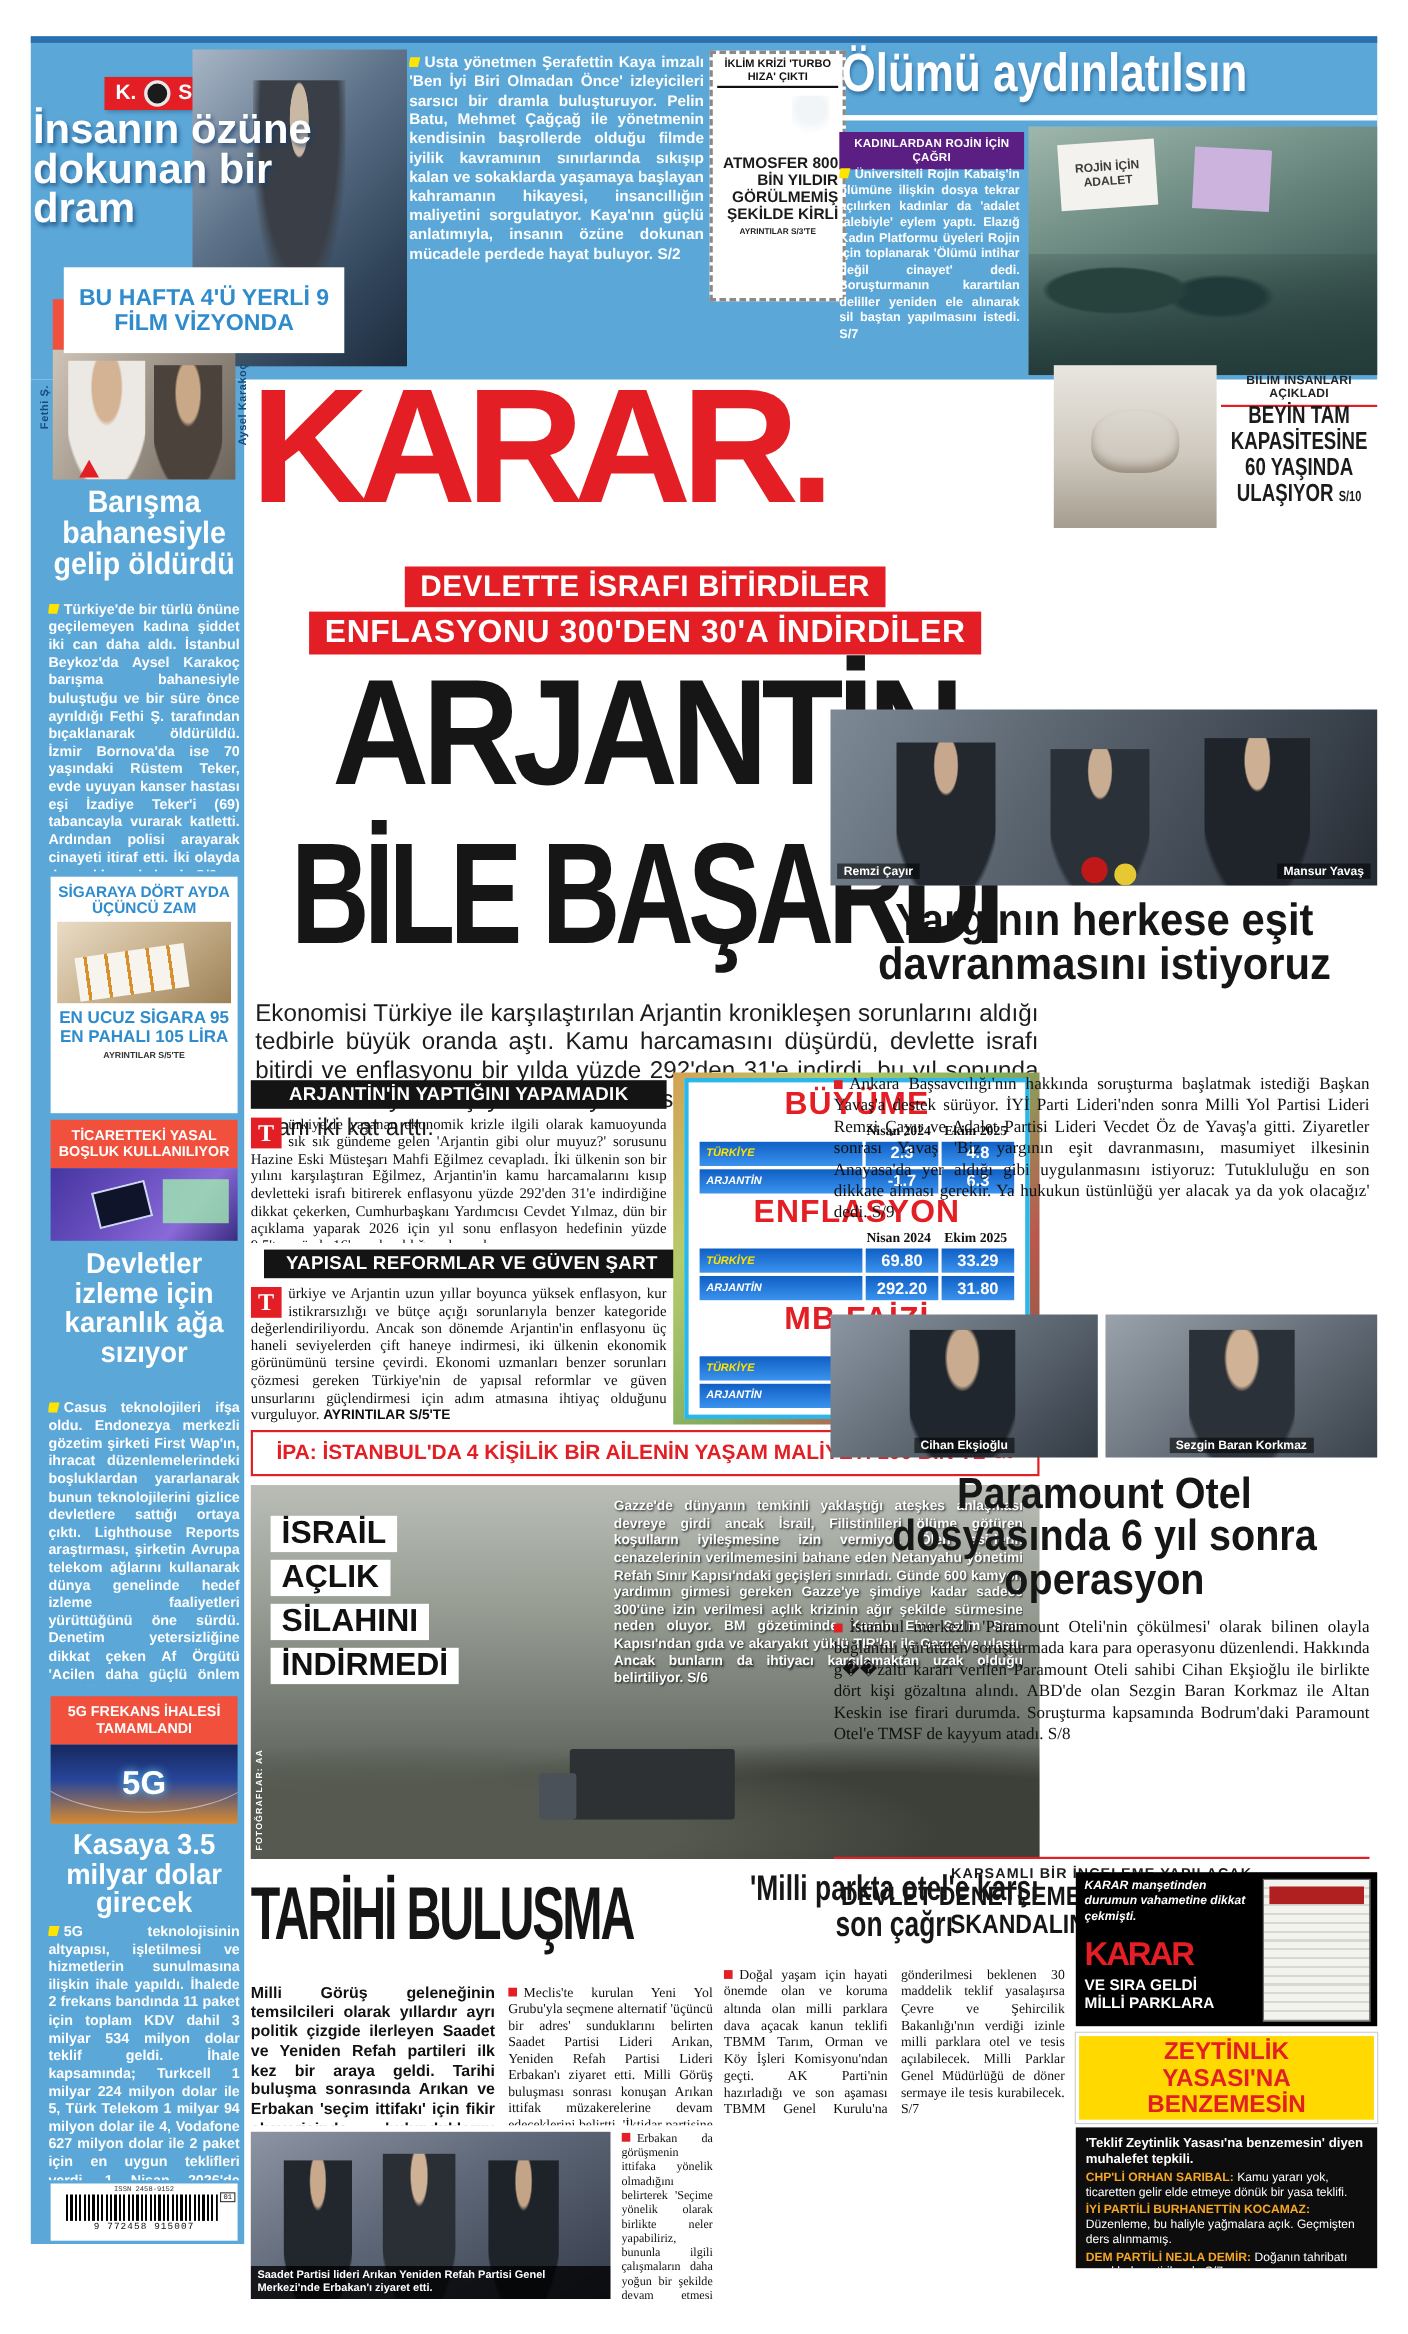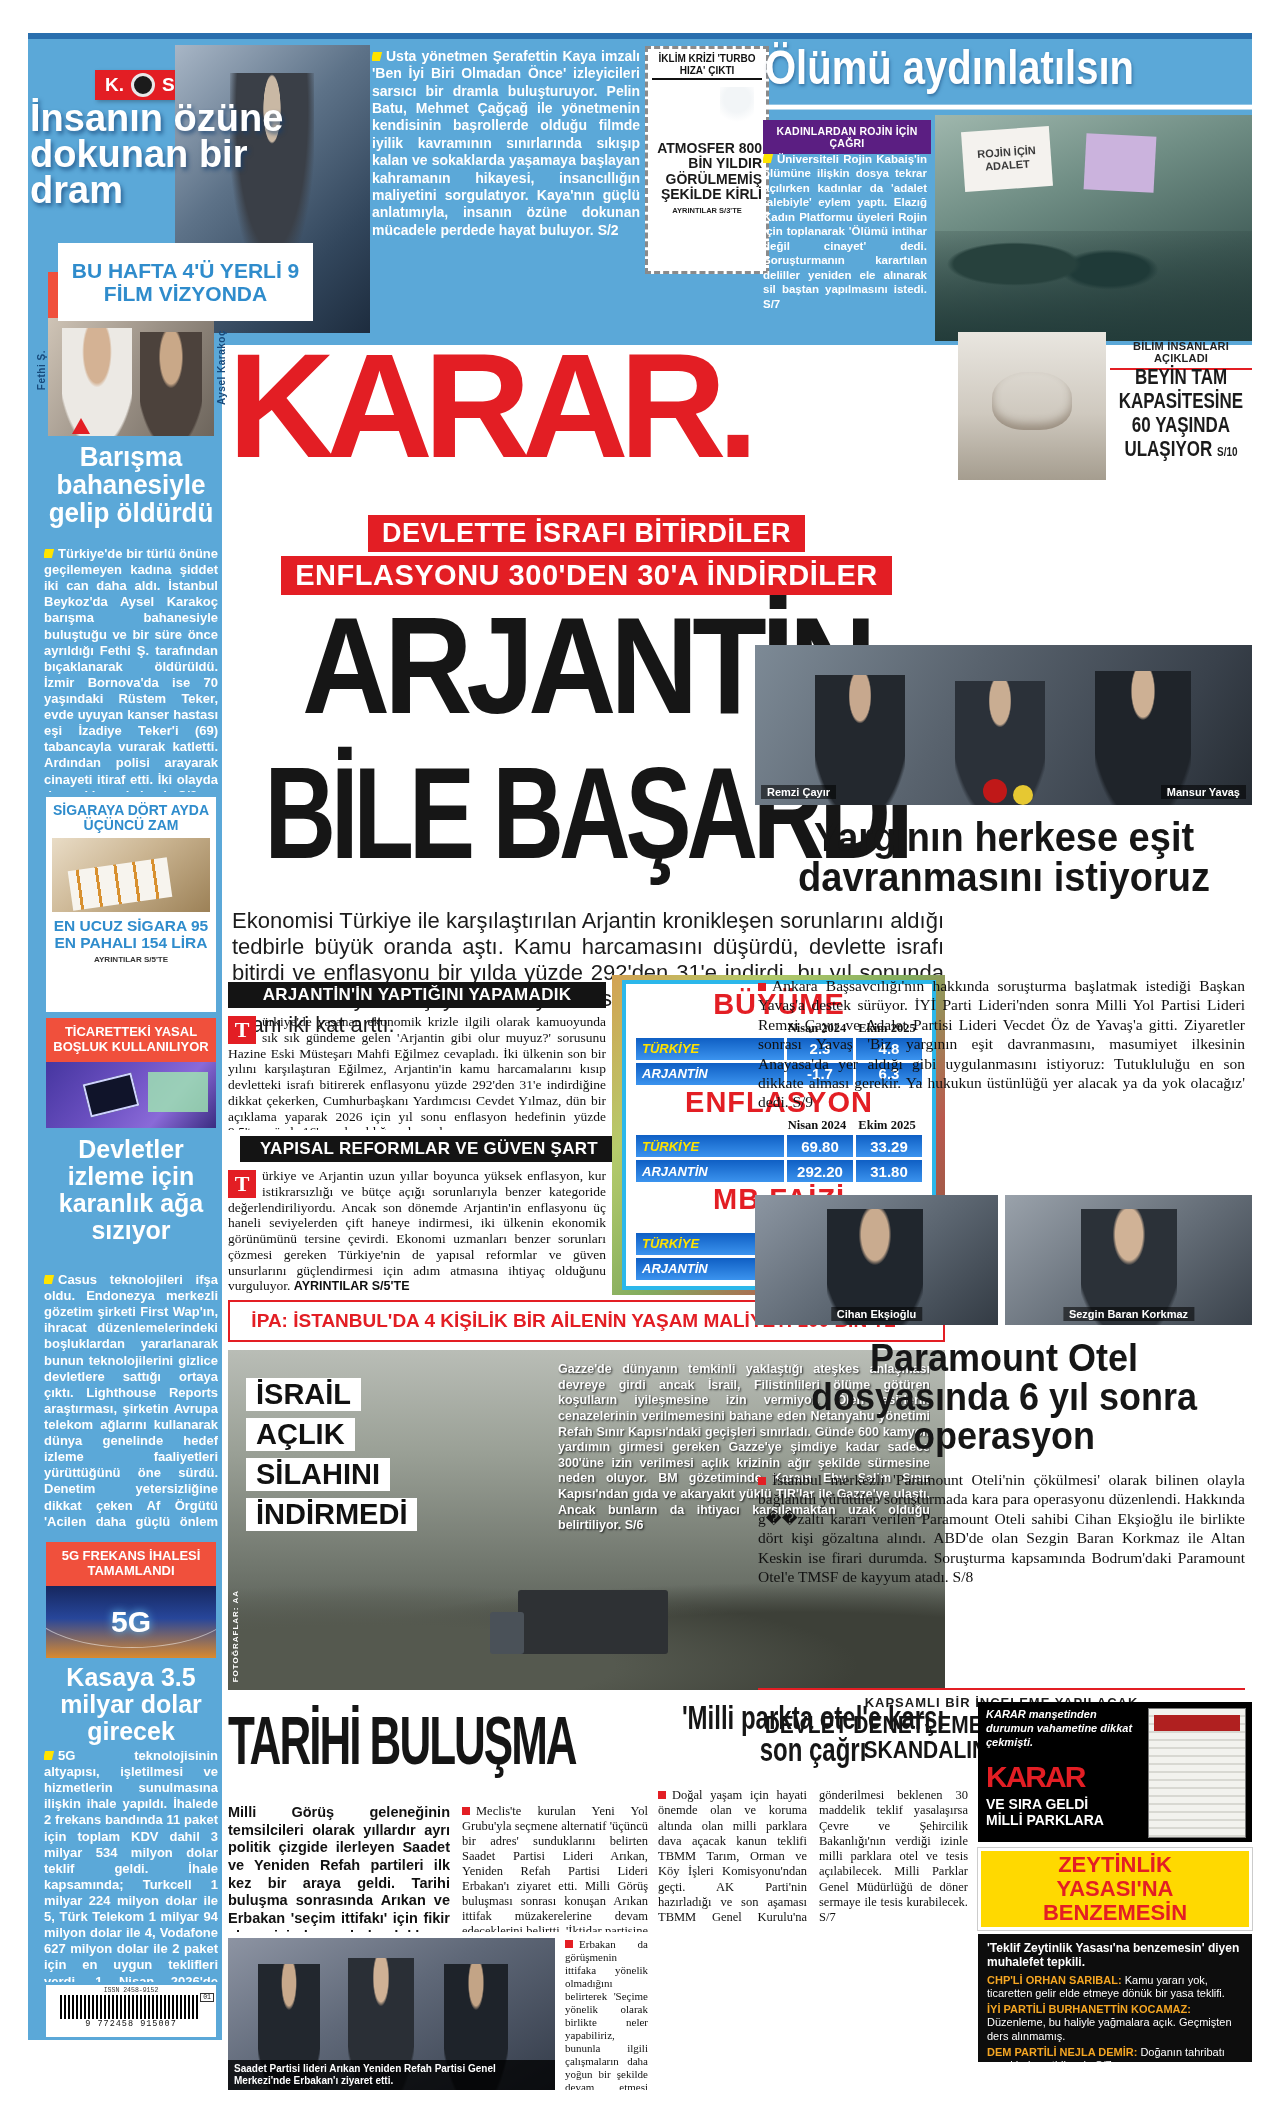--- a/index.html
+++ b/index.html
@@ -23,21 +23,21 @@
     padding:1px 6px;white-space:nowrap;}
   .vlabel{position:absolute;writing-mode:vertical-rl;transform:rotate(180deg);
     font-size:10px;font-weight:900;color:#174a7c;letter-spacing:.5px;}
   
   .ec-title{color:#e31e24;font-weight:900;font-size:29px;text-align:center;letter-spacing:1px;line-height:1.02;margin-top:2px;}
   .ec-head{display:flex;justify-content:flex-end;font-family:"Liberation Serif",serif;
     font-size:12.5px;font-weight:bold;color:#111;margin:1px 0 2px 0;}
   .ec-head span{width:70px;text-align:center;}
   .ec-row{display:flex;height:22px;margin-bottom:3px;gap:3px;}
   .ec-name{flex:1;background:linear-gradient(180deg,#0f5fc4,#3b93ee);color:#fff;font-weight:900;
-    font-style:italic;font-size:13px;display:flex;align-items:center;padding-left:6px;}
+    font-style:italic;font-size:10px;display:flex;align-items:center;padding-left:6px;}
   .ec-name.tky{color:#ffe200;}
   .ec-val{width:66px;background:linear-gradient(180deg,#0f5fc4,#3b93ee);color:#fff;font-weight:900;
     font-size:15px;display:flex;align-items:center;justify-content:center;}
   .dropcap{float:left;width:28px;height:28px;background:#e31e24;color:#fff;font-weight:900;
     font-size:22px;line-height:28px;text-align:center;margin:2px 6px 0 0;}
   .gstrip{display:table;background:#fff;color:#111;font-weight:900;font-size:29px;
     padding:2px 10px;margin-bottom:7px;line-height:1;}
   .subbar{background:#141414;color:#fff;font-weight:900;font-size:17px;display:flex;
     align-items:center;justify-content:center;letter-spacing:.3px;}
   .oppname{color:#f5a623;font-weight:900;}
@@ -285,21 +285,21 @@
   <span class="vlabel" style="left:36px;top:350px;">Fethi Ş.</span>
   <span class="vlabel" style="left:216px;top:330px;">Aysel Karakoç</span>
   <div class="abs whead cond" style="left:40px;top:442px;width:182px;font-size:26px;transform:scaleY(1.08);line-height:1.0;">Barışma bahanesiyle gelip öldürdü</div>
   <div class="abs wbody bullet-y" style="left:44px;top:546px;width:174px;height:246px;font-size:13px;overflow:hidden;">Türkiye'de bir türlü önüne geçilemeyen kadına şiddet iki can daha aldı. İstanbul Beykoz'da Aysel Karakoç barışma bahanesiyle buluştuğu ve bir süre önce ayrıldığı Fethi Ş. tarafından bıçaklanarak öldürüldü. İzmir Bornova'da ise 70 yaşındaki Rüstem Teker, evde uyuyan kanser hastası eşi İzadiye Teker'i (69) tabancayla vurarak katletti. Ardından polisi arayarak cinayeti itiraf etti. İki olayda da zanlılar yakalandı. S/3</div>
 
   <div class="abs" style="left:46px;top:797px;width:170px;height:215px;background:#fff;padding:6px;box-sizing:border-box;overflow:hidden;">
     <div style="color:#2f8ccc;font-weight:900;font-size:14px;text-align:center;line-height:1.1;">SİGARAYA DÖRT AYDA ÜÇÜNCÜ ZAM</div>
     <div style="margin-top:4px;height:74px;background:linear-gradient(140deg,#e9dcc6 0%,#cbb592 45%,#9c8157 100%);position:relative;overflow:hidden;">
       <div style="position:absolute;left:18px;top:26px;width:100px;height:40px;background:repeating-linear-gradient(90deg,#f7f4ee 0 8px,#d8902f 8px 11px,#f7f4ee 11px 19px);transform:rotate(-8deg);"></div>
     </div>
-    <div style="margin-top:5px;color:#2f8ccc;font-weight:900;font-size:15.5px;text-align:center;line-height:1.1;">EN UCUZ SİGARA 95 EN PAHALI 154 LİRA</div>
+    <div style="margin-top:5px;color:#2f8ccc;font-weight:900;font-size:15.5px;text-align:center;line-height:1.1;">EN UCUZ SİGARA 95 EN PAHALI 105 LİRA</div>
     <div style="margin-top:4px;color:#333;font-weight:900;font-size:8px;text-align:center;">AYRINTILAR S/5'TE</div>
   </div>
 
   <div class="abs badge-v" style="left:46px;top:1018px;width:170px;height:44px;font-size:13px;">TİCARETTEKİ YASAL BOŞLUK KULLANILIYOR</div>
   <div class="abs" style="left:46px;top:1062px;width:170px;height:66px;background:linear-gradient(130deg,#4636a0 0%,#6a4fc0 40%,#8a6ad8 70%,#3a2c80 100%);overflow:hidden;">
     <div style="position:absolute;right:8px;top:10px;width:60px;height:40px;background:#9fe8b0;opacity:.8;"></div>
     <div style="position:absolute;left:40px;top:16px;width:46px;height:30px;background:#10142a;transform:rotate(-14deg);border:2px solid #cfd4ff;"></div>
   </div>
   <div class="abs whead cond" style="left:40px;top:1136px;width:182px;font-size:25px;transform:scaleY(1.05);line-height:1.02;">Devletler izleme için karanlık ağa sızıyor</div>
   <div class="abs wbody bullet-y" style="left:44px;top:1272px;width:174px;height:260px;font-size:13px;overflow:hidden;">Casus teknolojileri ifşa oldu. Endonezya merkezli gözetim şirketi First Wap'ın, ihracat düzenlemelerindeki boşluklardan yararlanarak bunun teknolojilerini gizlice devletlere sattığı ortaya çıktı. Lighthouse Reports araştırması, şirketin Avrupa telekom ağlarını kullanarak dünya genelinde hedef izleme faaliyetleri yürüttüğünü öne sürdü. Denetim yetersizliğine dikkat çeken Af Örgütü 'Acilen daha güçlü önlem gerekli' dedi. S/16</div>

